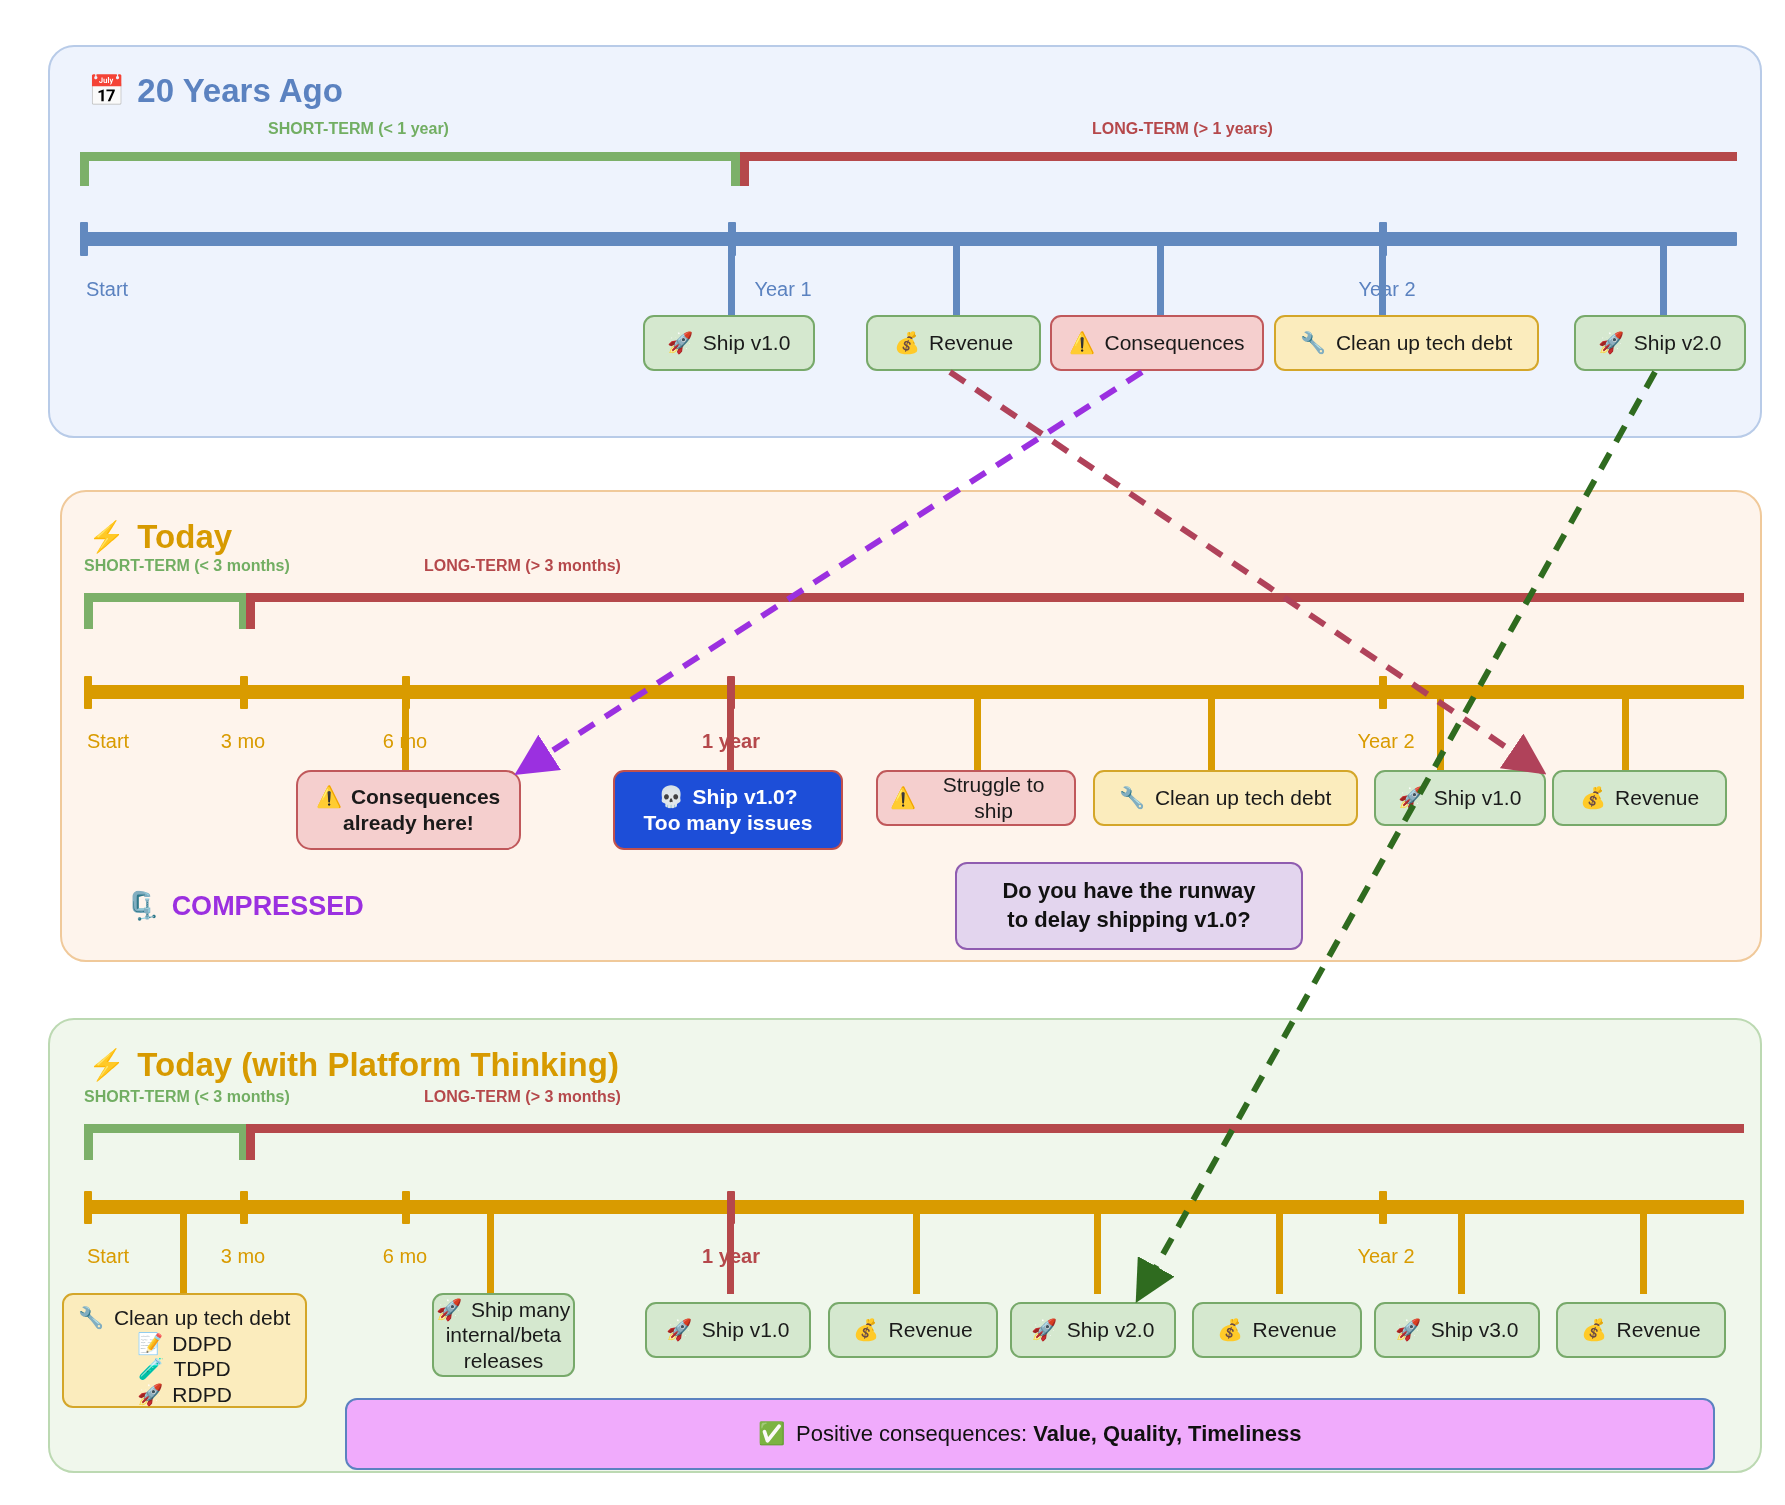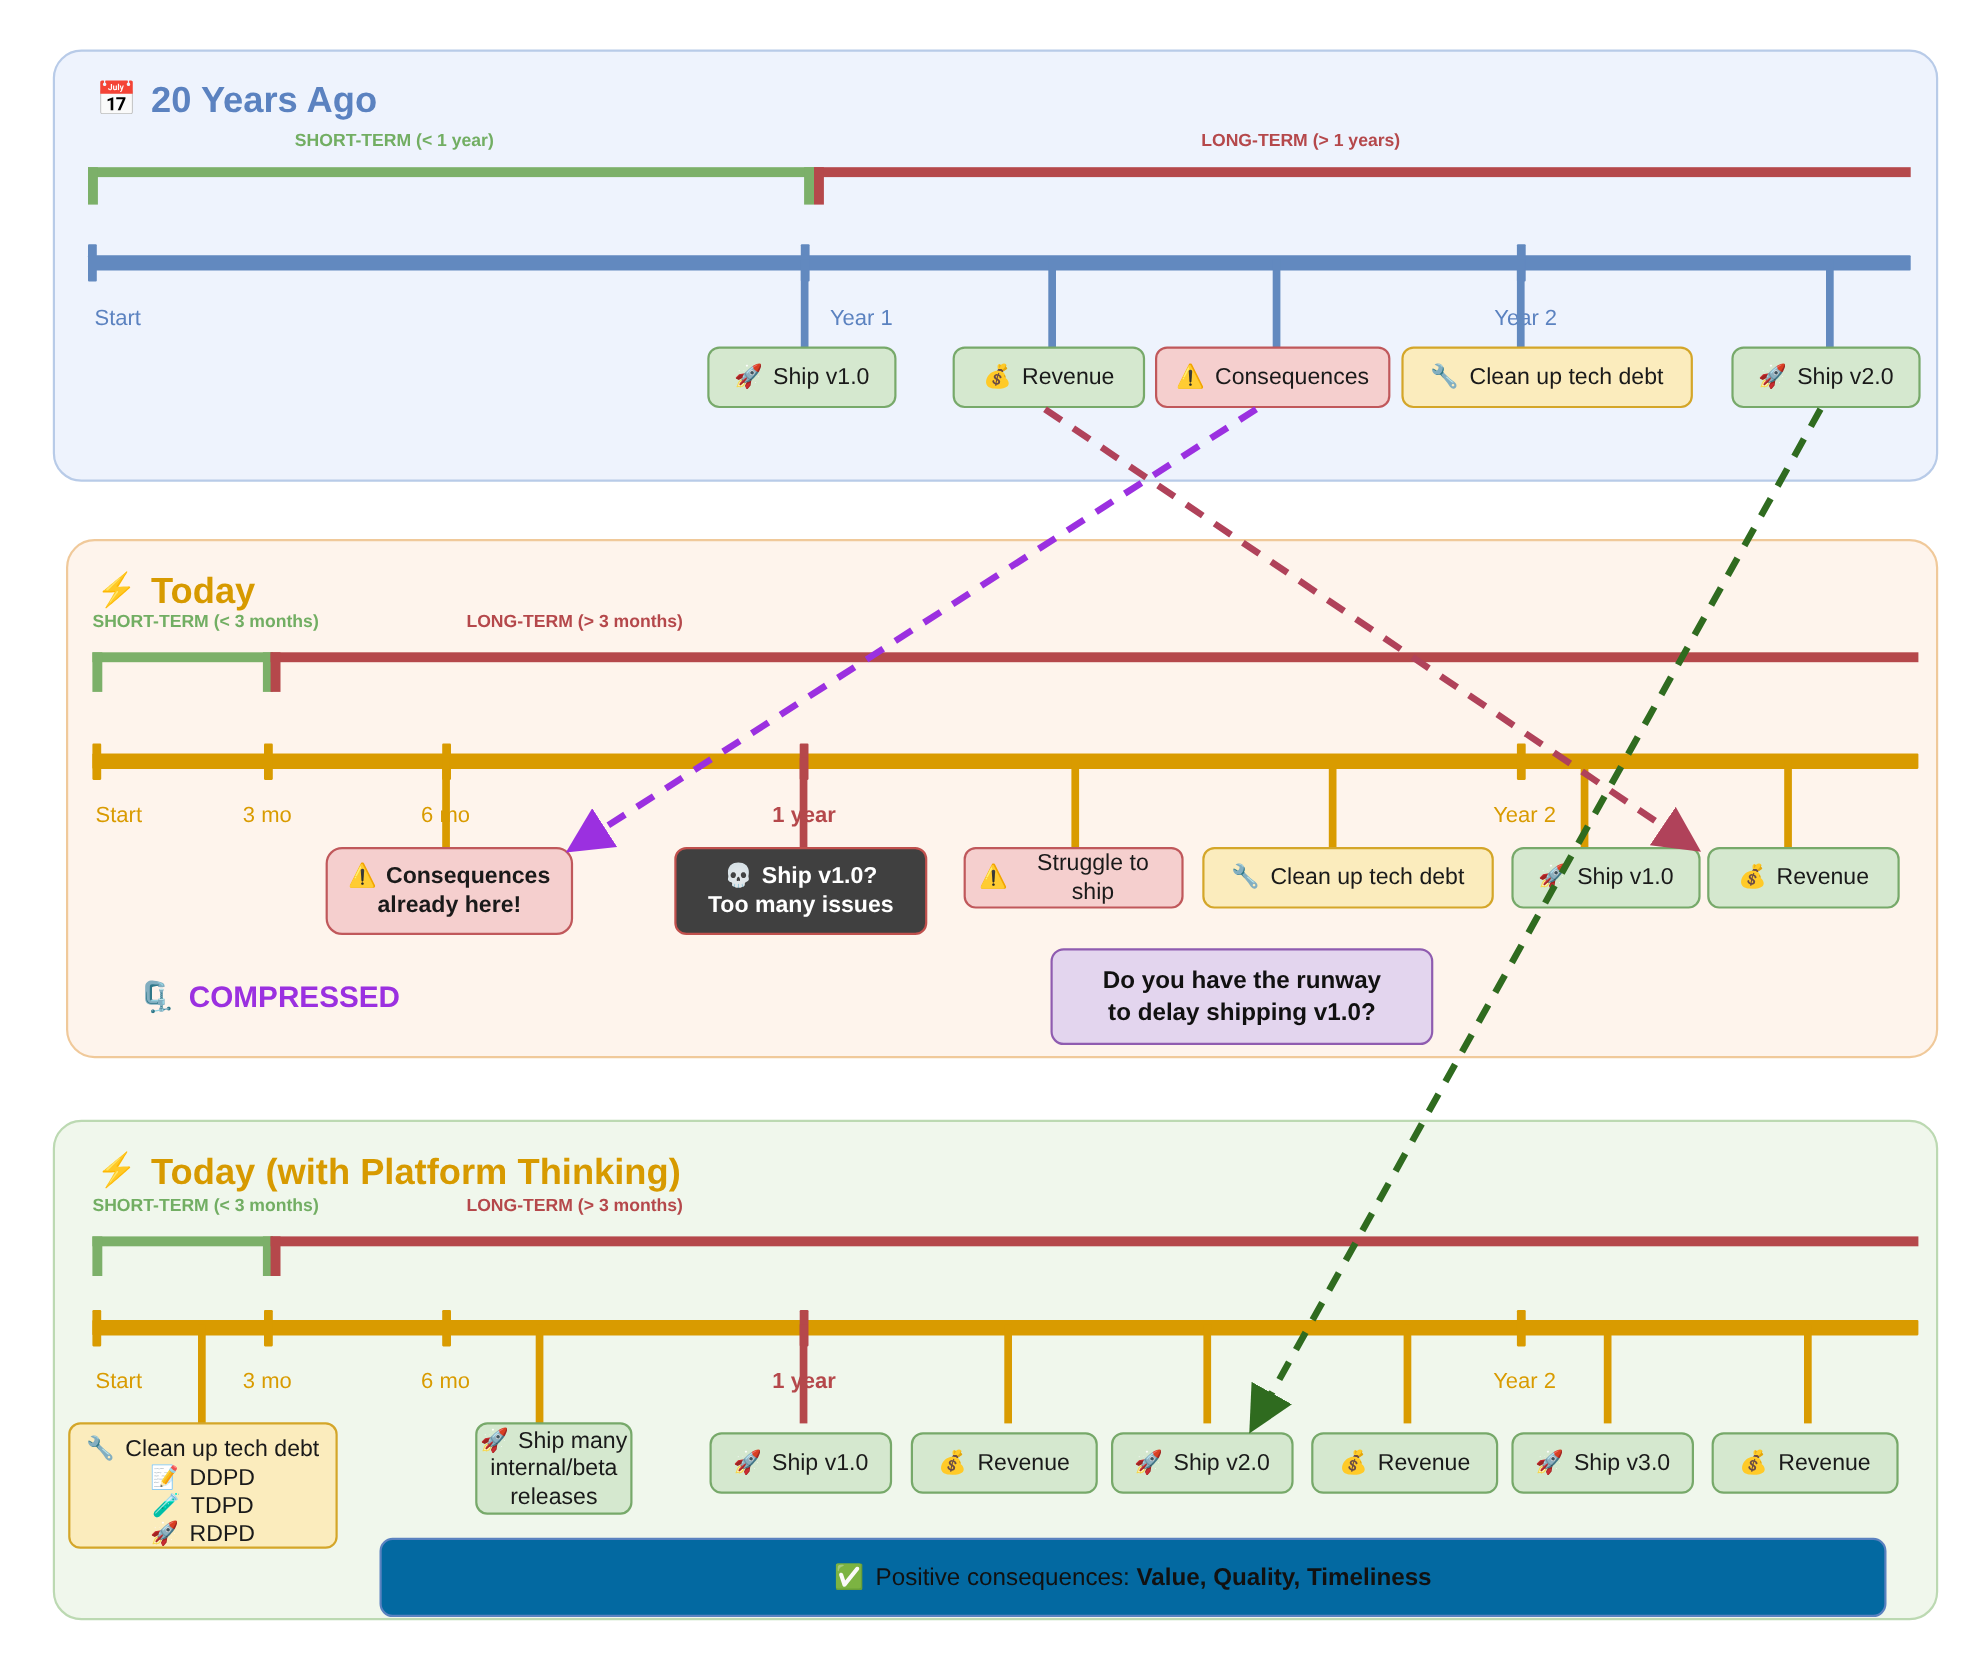--- a/index.html
+++ b/index.html
@@ -119,21 +119,21 @@
     align-items: center;
     justify-content: center;
     text-align: center;
     font-size: 21px;
     padding: 6px 12px;
     line-height: 1.22;
   }
   .evt .ico { margin-right: 9px; font-size: 21px; }
   .evt.green  { background: #d5e8cf; border-color: #77a96a; color: #1a1a1a; }
   .evt.red    { background: #f5cfce; border-color: #c0585b; color: #1a1a1a; }
-  .evt.redsol { background: #404040; border-color: #c0504d; color: #ffffff; font-weight: bold; }
+  .evt.redsol { background: #1d4ed8; border-color: #c0504d; color: #ffffff; font-weight: bold; }
   .evt.yellow { background: #fbecbd; border-color: #d4a629; color: #1a1a1a; }
   .evt.bold   { font-weight: bold; }
 
   
   .callout {
     position: absolute;
     box-sizing: border-box;
     border-radius: 12px;
     border: 2px solid;
     display: flex;
@@ -143,21 +143,21 @@
   }
   .callout-runway {
     background: #e3d5ee;
     border-color: #8f5cb0;
     color: #111;
     font-size: 22px;
     font-weight: bold;
     line-height: 1.3;
   }
   .callout-positive {
-    background: #0369a1;
+    background: #f0abfc;
     border-color: #5b82c0;
     color: #111;
     font-size: 22px;
     text-align: right;
   }
   .callout-positive .ico { margin-right: 10px; font-size: 22px; }
   .callout-positive b { font-weight: bold; }
 
   
   .compressed {

